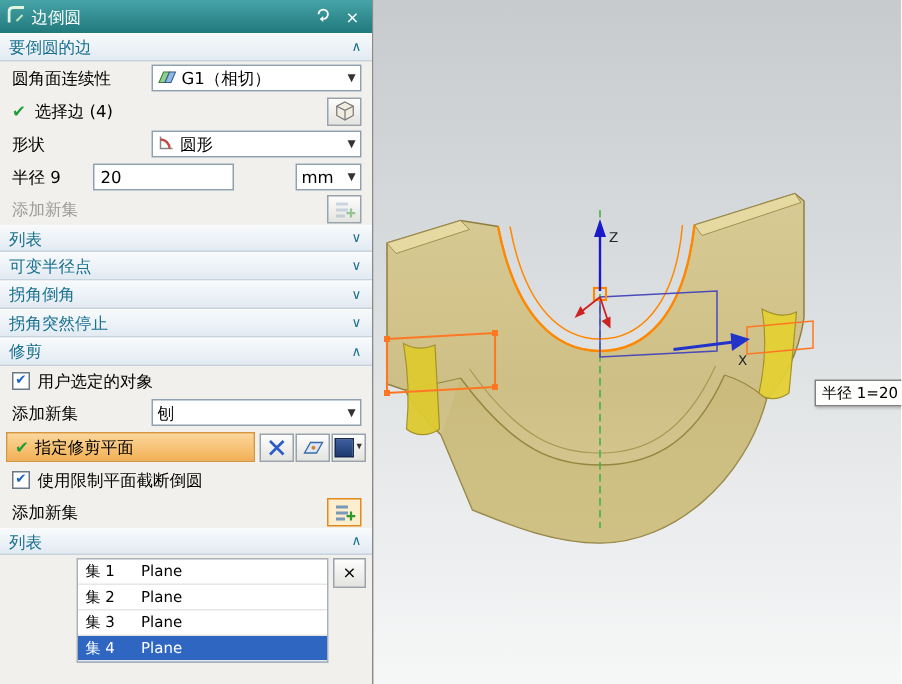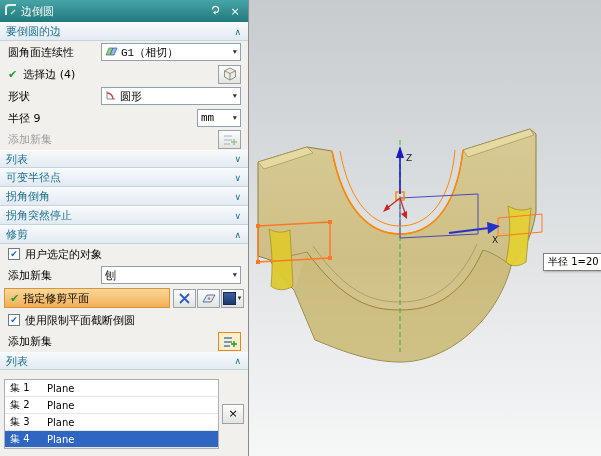--- a/index.html
+++ b/index.html
@@ -19,21 +19,21 @@
            background:linear-gradient(#f7fafc,#e2eaf2); border-top:1px solid #fbfcfd; border-bottom:1px solid #c6d2de;
            color:#19708f; cursor:pointer; }
   .sub-h { height:18px; }
   .chev { font-size:9px; color:#19708f; }
 
   .row { min-height:22px; flex:none; display:flex; align-items:center; justify-content:space-between; padding:1px 7px 1px 8px; }
   .row.tight { min-height:20px; }
   .lbl { font-size:11px; white-space:nowrap; }
   .row.disabled .lbl { color:#9b9b9b; }
 
-  .dd { width:140px; height:18px; background:#fff; border:1px solid #8fa1af; display:flex; align-items:center; padding:0 3px; gap:3px; cursor:pointer;font-family:Liberation Mono, monospace; }
+  .dd { width:140px; height:18px; background:#fff; border:1px solid #8fa1af; display:flex; align-items:center; padding:0 3px; gap:3px; cursor:pointer; }
   .dd-tx { flex:1; font-size:11px; white-space:nowrap; overflow:hidden; }
   .dd-ar { font-size:7px; color:#333; flex:none; }
   .dd.unit { width:44px;margin-left:39px; }
   .num-in { width:94px; height:18px; border:1px solid #8fa1af; font-size:11px; padding:0 4px; font-family:inherit; background:#fff; }
   .grp { display:flex; align-items:center; gap:2px; }
 
   .sq-btn { width:23px; height:19px; background:linear-gradient(#fdfdfd,#e3e3df); border:1px solid #9aa3ab; display:flex; align-items:center; justify-content:center; cursor:pointer; padding:0; }
   .sq-btn.dim svg { opacity:.45; }
   .sq-btn.hot { border:1px solid #e08a20; background:#fdeecd; }
   .sq-btn .mini-ar { font-size:6px; color:#333; margin-left:1px; }
@@ -41,21 +41,21 @@
 
   .chk-g { color:#1c9e3a; font-weight:bold; font-size:11px; margin-right:4px; flex:none; }
   .cb-wrap { display:flex; align-items:center; cursor:pointer; }
   .cb { width:12px; height:12px; border:1px solid #6a7a88; background:#fff; display:inline-flex; align-items:center; justify-content:center; margin-right:5px; font-size:9px; line-height:9px; color:#1a62c8; font-weight:bold; flex:none; }
 
   .orange-row { padding:1px 4px 1px 4px; min-height:24px; }
   .orange-strip { flex:1; display:flex; align-items:center; height:20px; padding:0 5px; margin-right:3px;
                   background:linear-gradient(#fbd79b,#f2b055); border:1px solid #d9953a; }
   .btn-grp { display:flex; align-items:center; gap:1px; }
 
-  .list-area { flex:1; display:flex; align-items:center; padding:2px 4px 0 4px; overflow:hidden; }
+  .list-area { flex:1; display:flex; align-items:flex-start; padding:2px 4px 0 4px; overflow:hidden;margin-left:47px; }
   .tbl { flex:1; border:1px solid #a8b0b8; background:#fff; }
   .trow { display:flex; height:17px; align-items:center; border-bottom:1px solid #e6e6e6; font-size:10px; cursor:pointer; }
   .trow .c1 { width:36px; padding-left:5px; }
   .trow .c2 { flex:1; padding-left:6px; }
   .trow.sel { background:#2f66c2; color:#fff; }
   .del-btn { width:22px; height:20px; margin-left:3px; background:linear-gradient(#fdfdfd,#e3e3df); border:1px solid #9aa3ab; font-size:11px; line-height:18px; cursor:pointer; padding:0; font-family:inherit; }
 
   
   .viewport { position:relative; width:352px; height:456px; overflow:hidden; }
   .vp-svg { position:absolute; left:0; top:0; }
@@ -129,20 +129,21 @@
               </svg>
           </span>
           <span class="dd-tx">圆形</span>
           <span class="dd-ar">▼</span>
         </div>
       </div>
 
       <div class="row">
         <span class="lbl">半径 9</span>
         <span class="grp">
+          <input class="num-in" value="20" style="">
           <div class="dd unit">
             <span class="dd-tx">mm</span>
             <span class="dd-ar">▼</span>
           </div>
         </span>
       </div>
 
       <div class="row tight disabled">
         <span class="lbl">添加新集</span>
         <button class="sq-btn dim">

